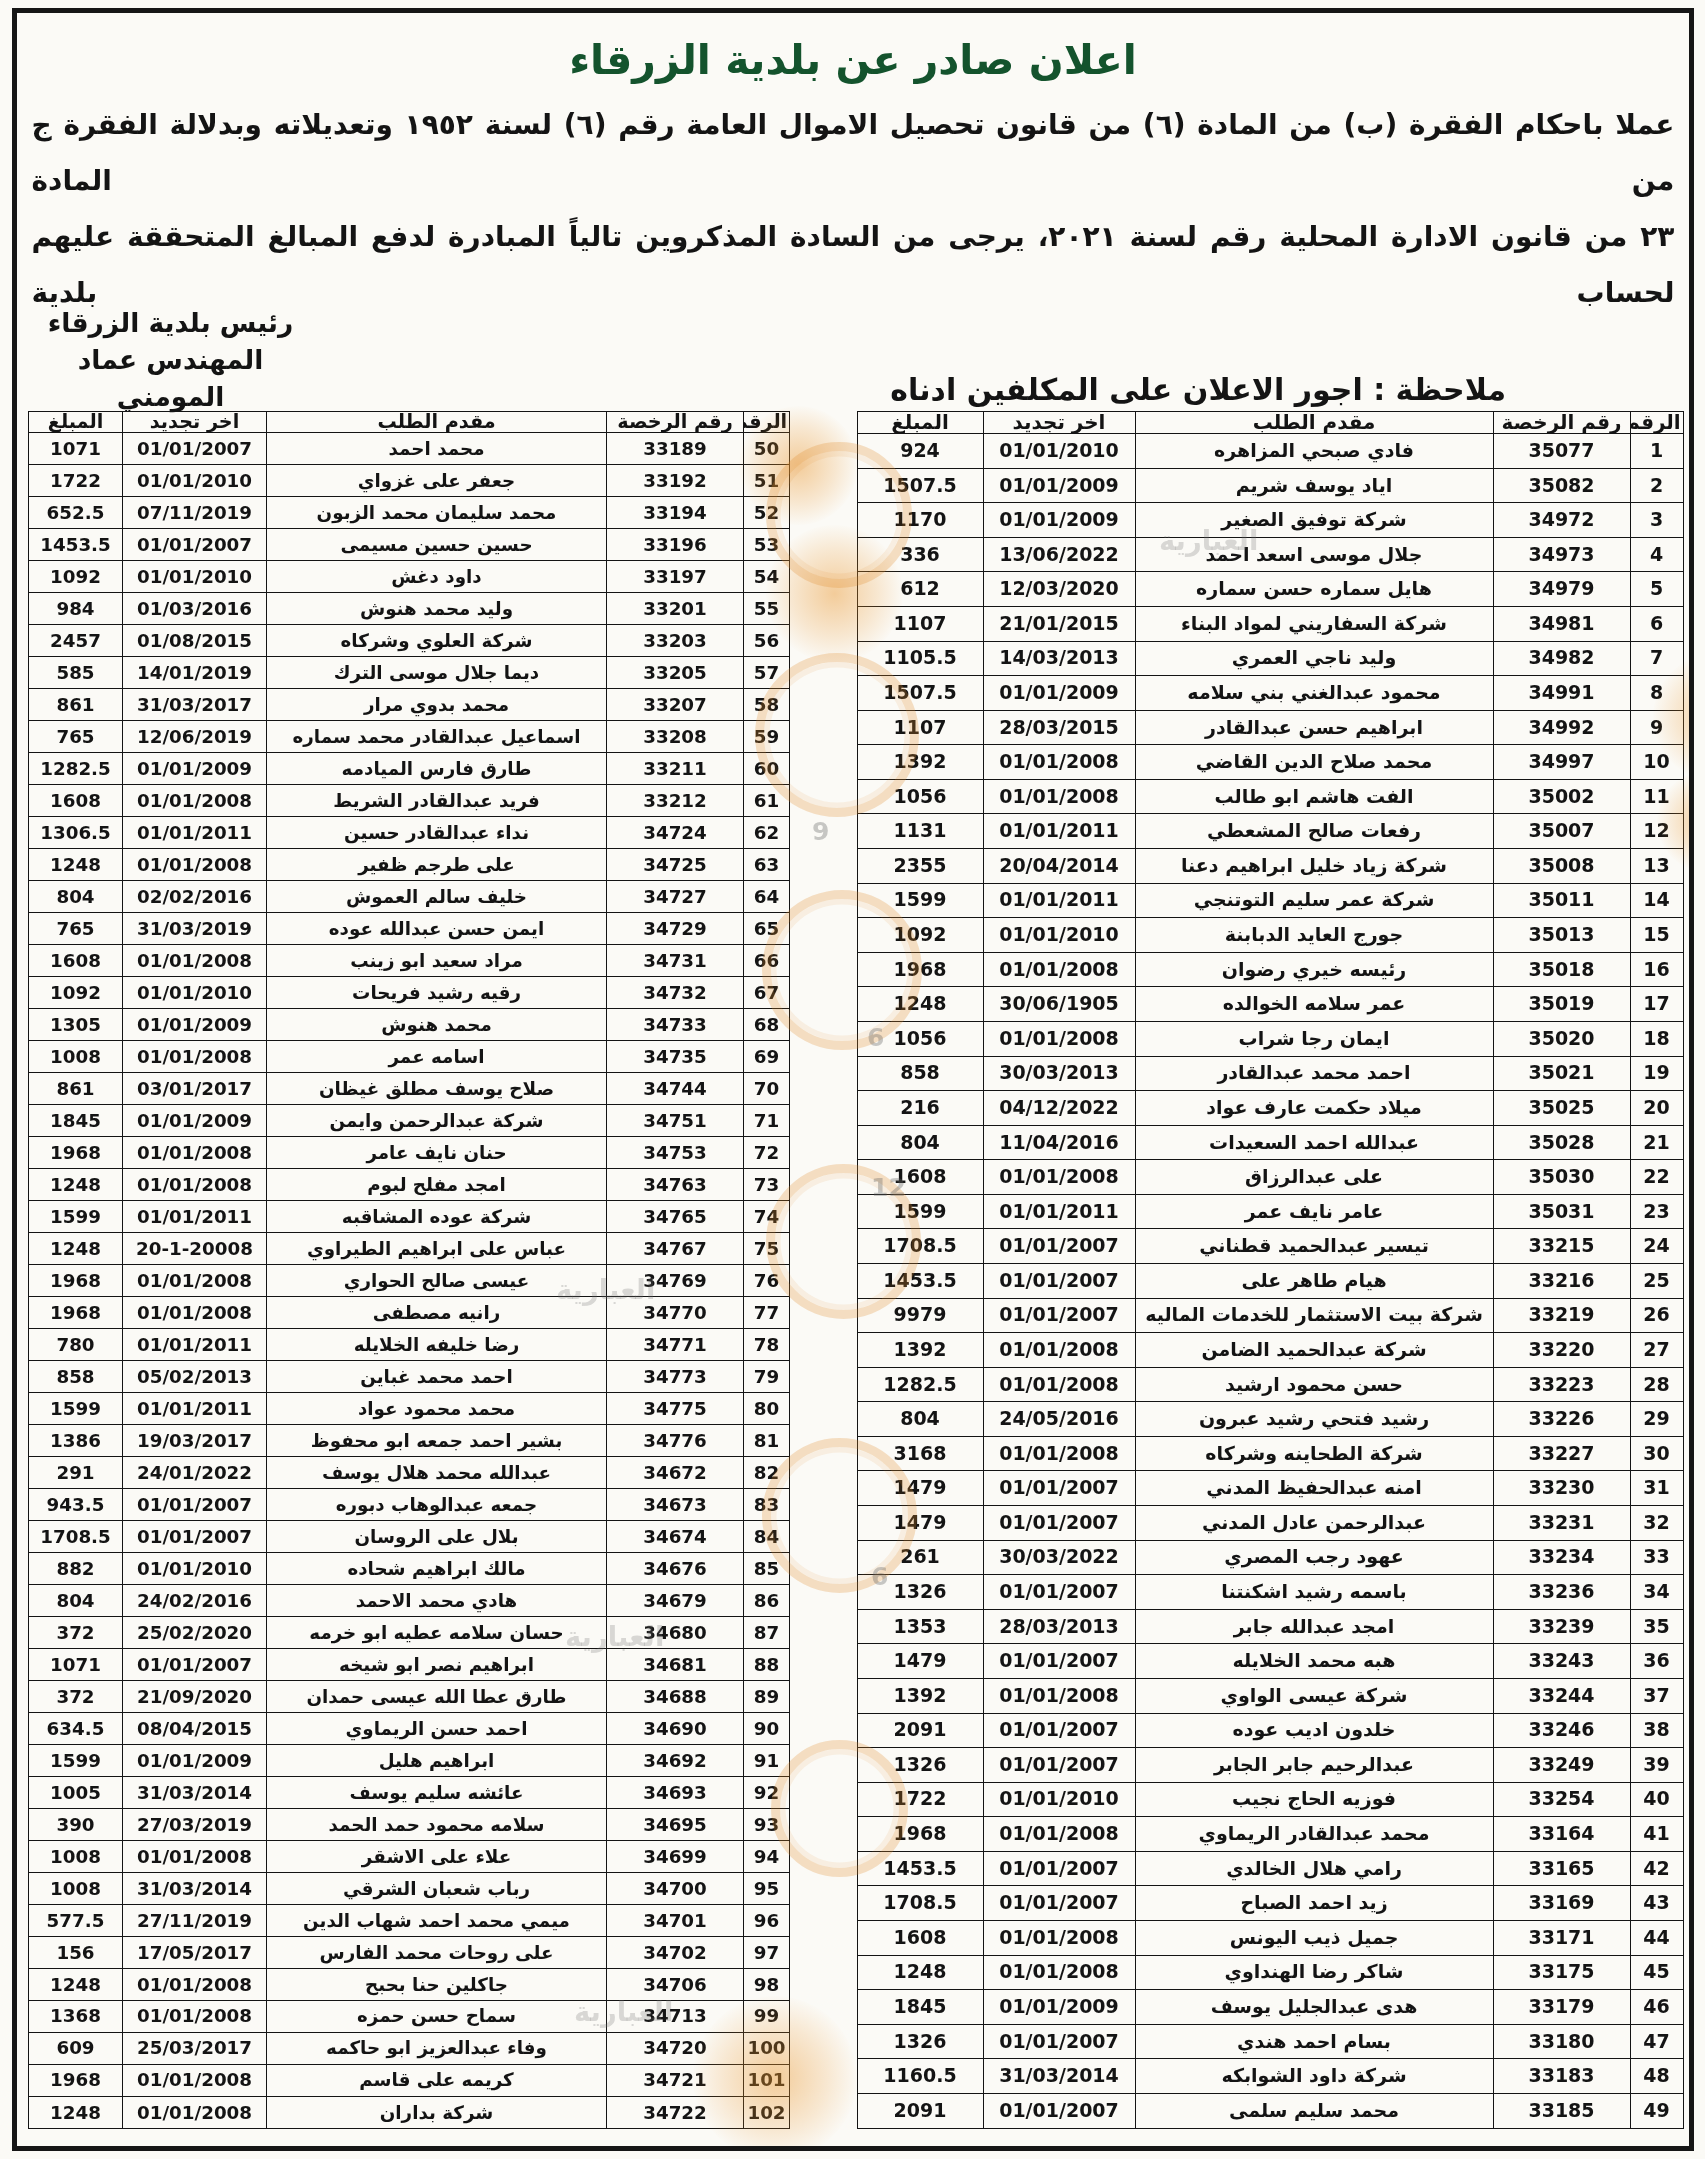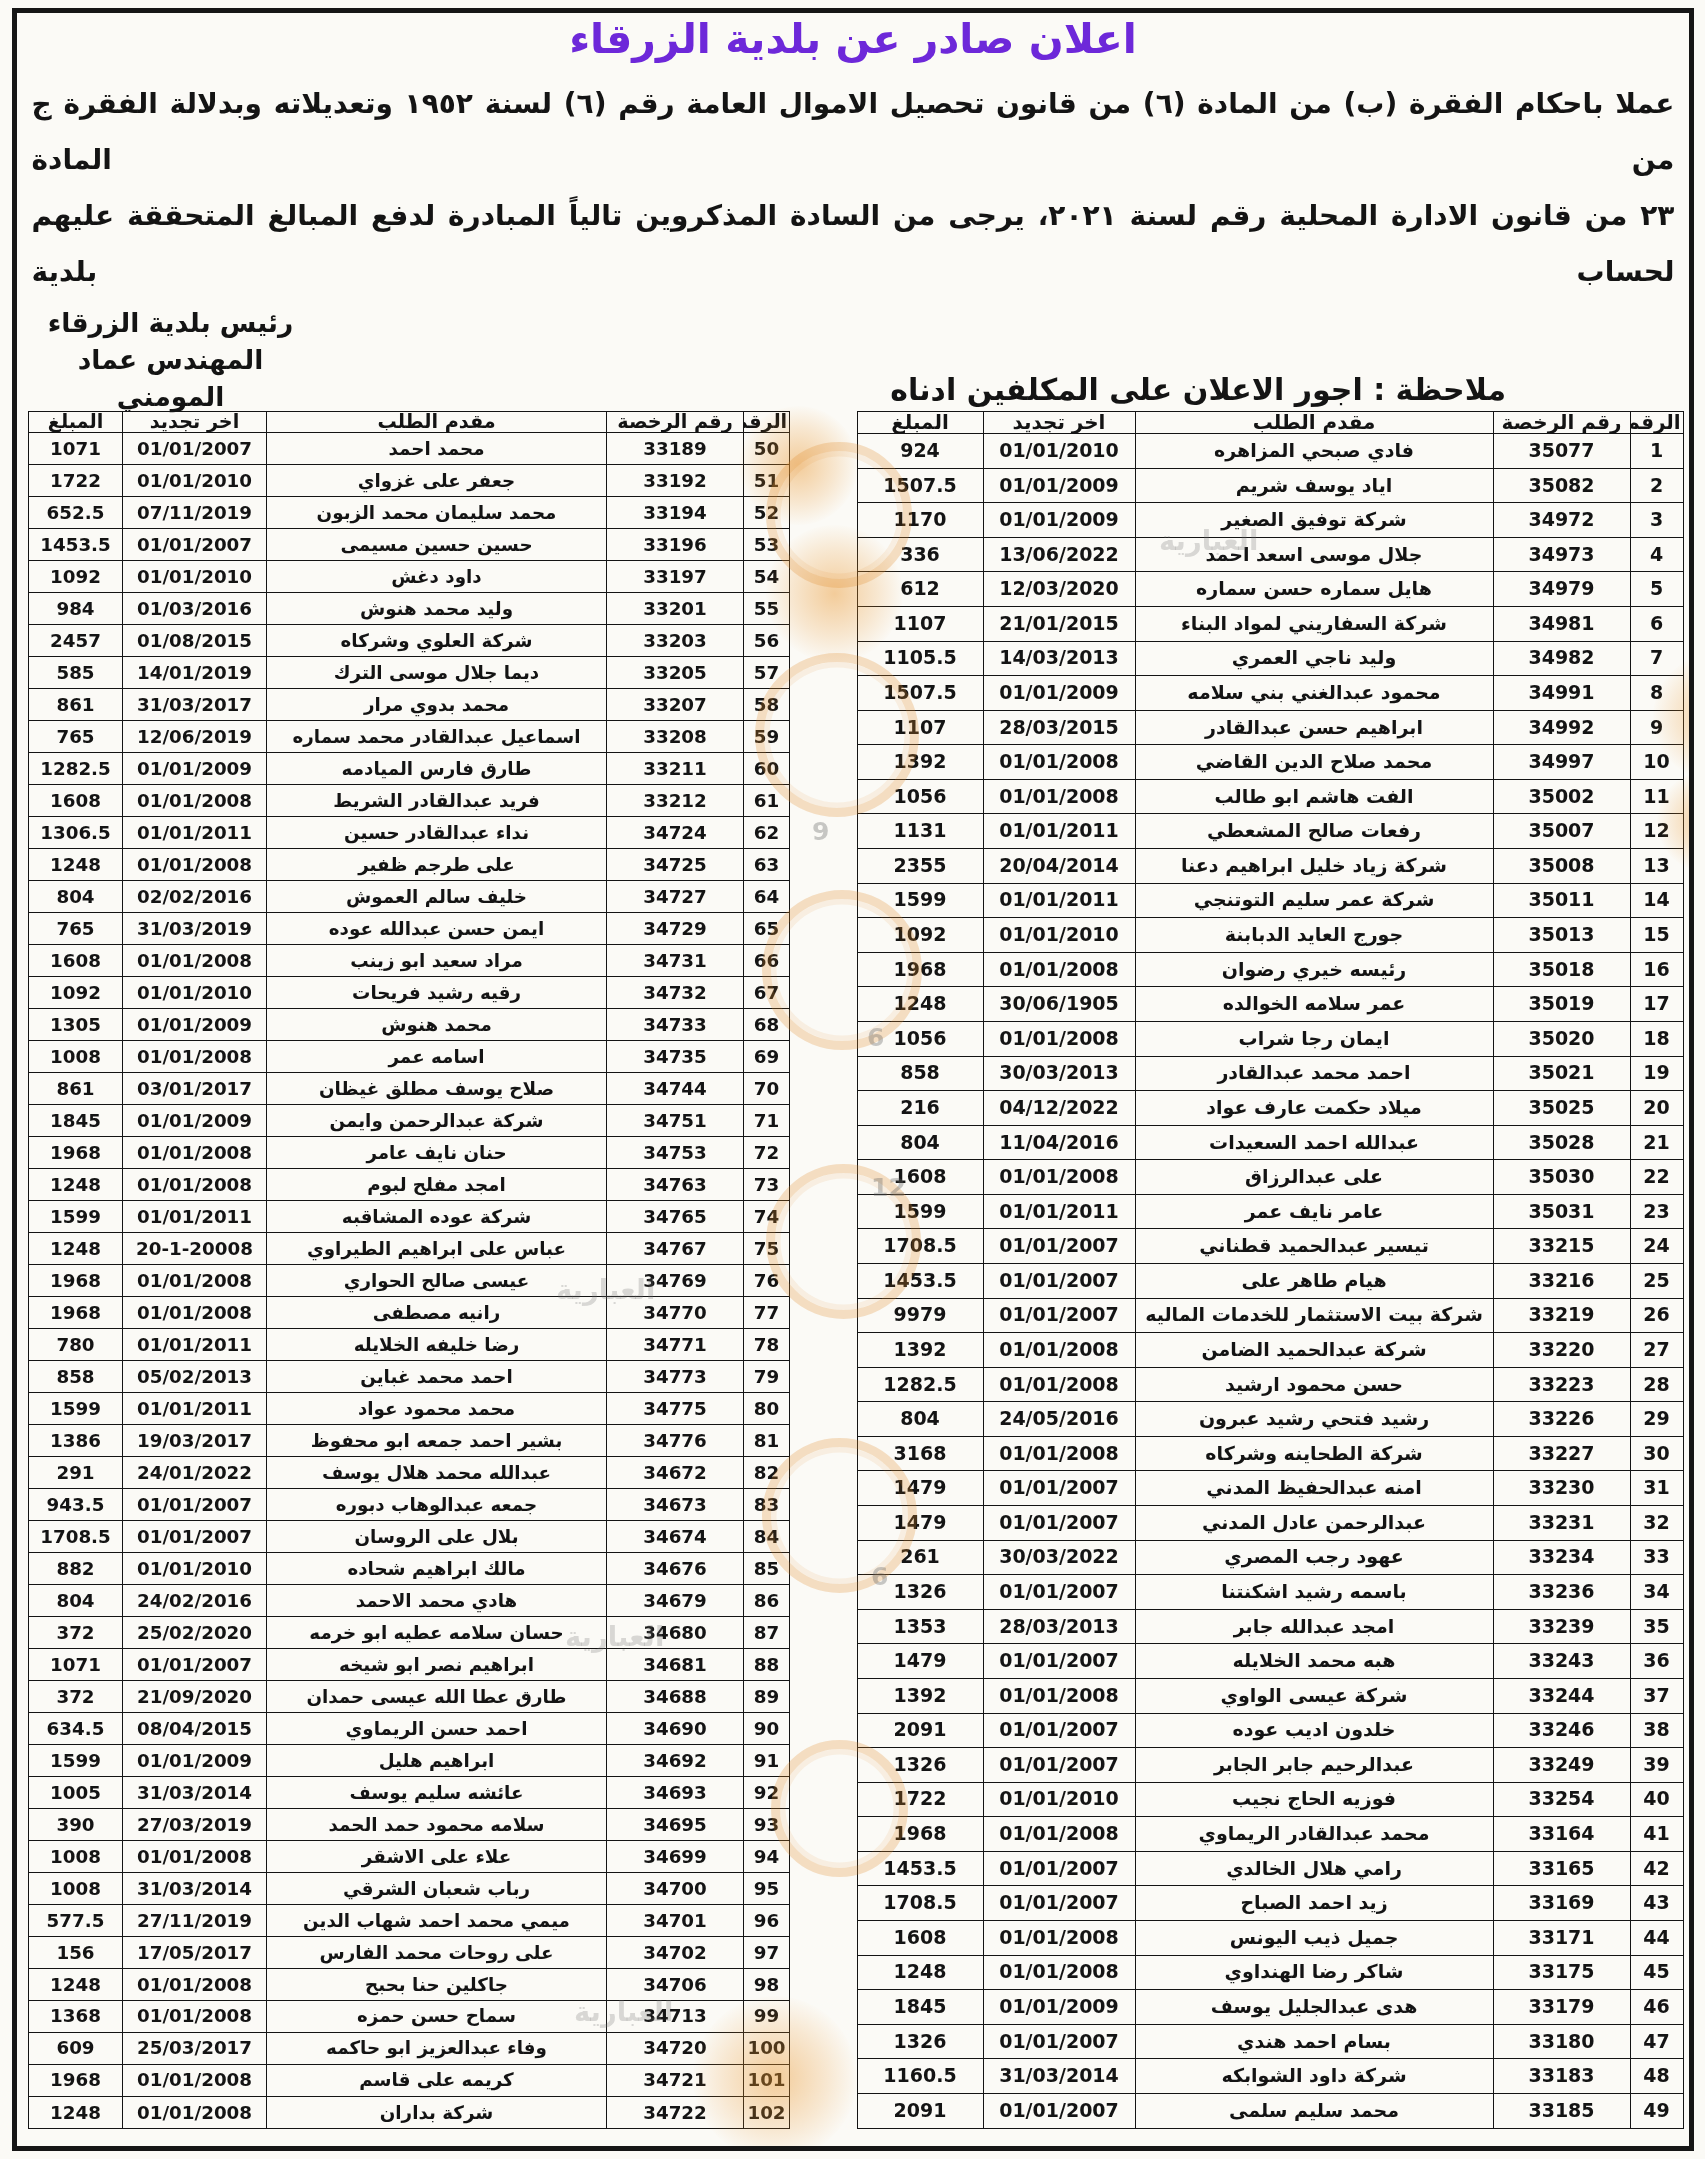--- a/index.html
+++ b/index.html
@@ -14,22 +14,22 @@
   }
   .frame {
     position: absolute;
     left: 12px; top: 8.2px; right: 12px; bottom: 8.2px;
     border: 5.5px solid #161616;
     overflow: hidden;
   }
   .title {
     text-align: center;
     font-size: 41px;
-    margin-top: 2px;
-    color: #6d28d9;
+    margin-top: 23px;
+    color: #14532d;
   }
   .body-text {
     margin: 12.8px 14.6px 0 14.6px;
     font-size: 28px;
     line-height: 56px;
   }
   .jline { text-align: justify; text-align-last: justify; }
   .signature {
     position: absolute;
     left: 12px; top: 291px;

